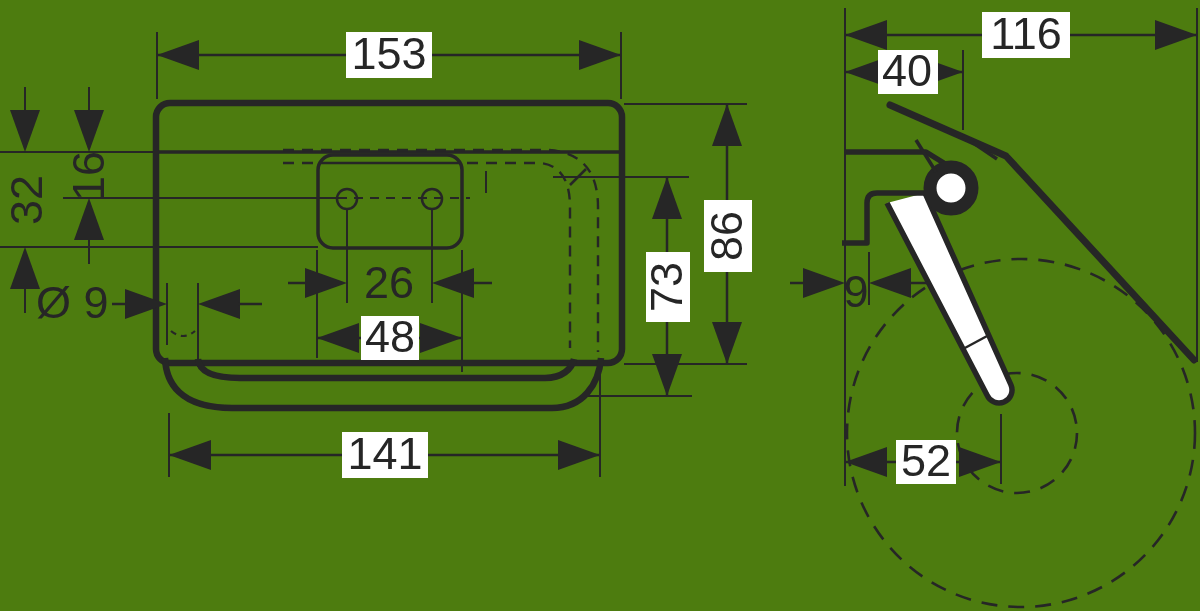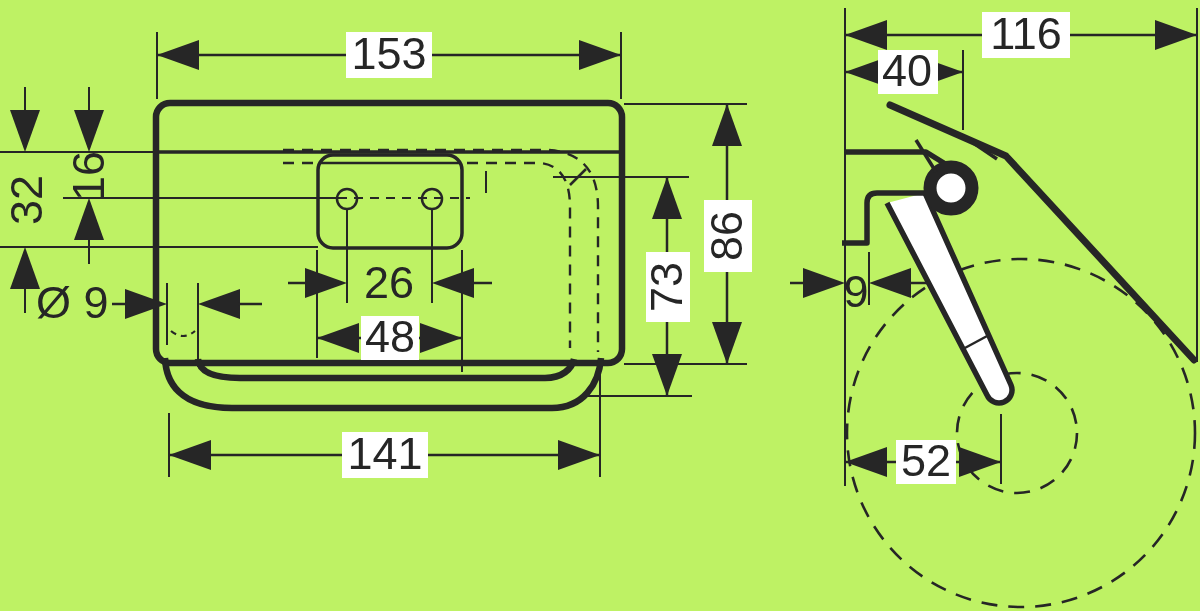--- a/index.html
+++ b/index.html
@@ -1,16 +1,16 @@
 <!DOCTYPE html>
 <html><head>
 <meta charset="utf-8">
 <style>
   html,body{margin:0;padding:0;background:#ffffff;}
-  .stage{position:relative;width:1200px;height:611px;background:#bef264;overflow:hidden;}
+  .stage{position:relative;width:1200px;height:611px;background:#4d7c0f;overflow:hidden;}
   svg{display:block;}
   .ext   {stroke:#262626;stroke-width:2;fill:none;}
   .dim   {stroke:#262626;stroke-width:2.5;fill:none;}
   .thin  {stroke:#262626;stroke-width:2.2;fill:none;}
   .med   {stroke:#262626;stroke-width:3.5;fill:none;}
   .thick {stroke:#262626;stroke-width:6.5;fill:none;stroke-linejoin:round;}
   .thick5{stroke:#262626;stroke-width:5.5;fill:none;stroke-linejoin:round;}
   .lid   {stroke:#262626;stroke-width:7;fill:none;stroke-linejoin:round;stroke-linecap:round;}
   .hdash {stroke:#262626;stroke-width:2.4;fill:none;stroke-dasharray:11 8;}
   .rdash {stroke:#262626;stroke-width:2.6;fill:none;stroke-dasharray:16 11;}

